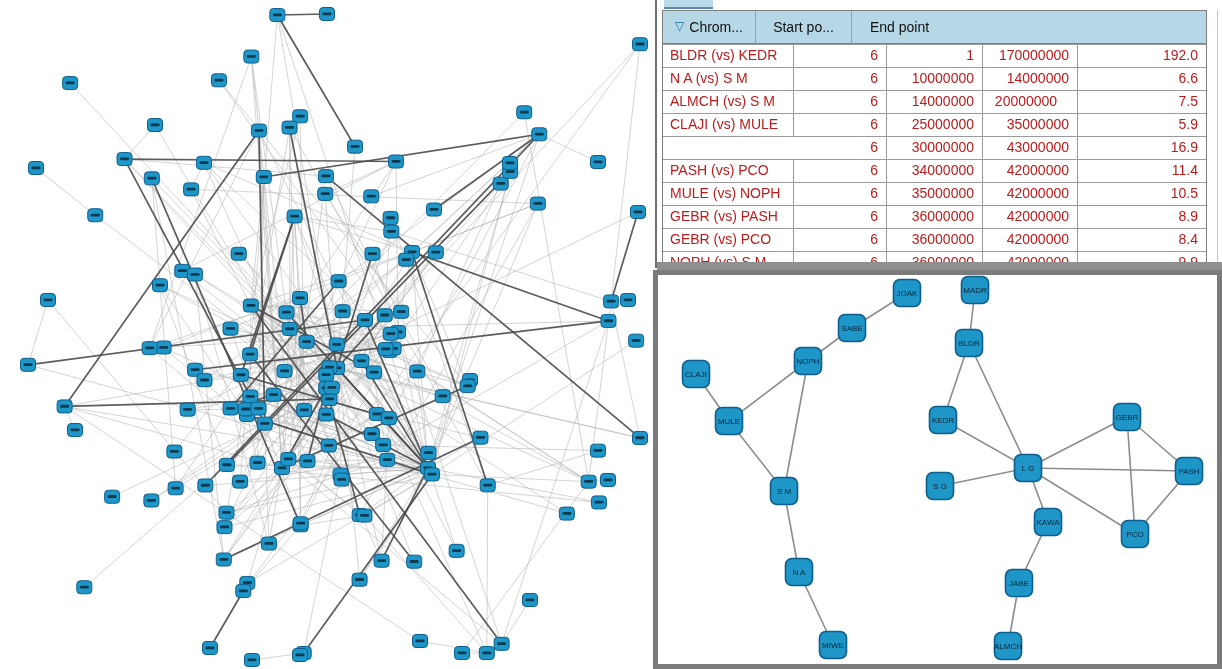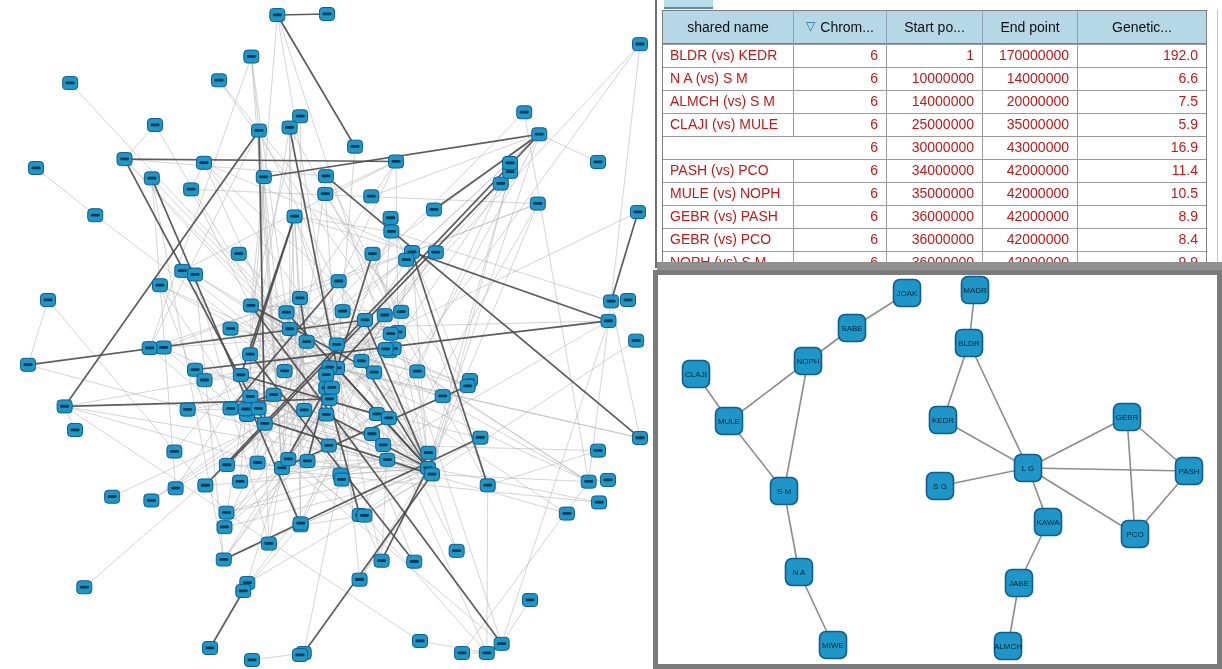--- a/index.html
+++ b/index.html
@@ -965,56 +965,50 @@
       <g>
         <rect x="590.5" y="155.5" width="15" height="13" rx="3.5" ry="3.5" fill="#1e96c8" stroke="#0f5e8d" stroke-width="1"></rect>
         <rect x="593.5" y="160.4" width="9" height="2.8" rx="1" ry="1" fill="#072433" fill-opacity="0.8"></rect>
       </g>
     </svg>
 
   <div id="tablePanel">
     <div id="tabFragment"></div>
     <div id="gridWrap">
         <div class="trow thead">
-          <div class="th" style="width: 131px;">
-            <span>shared name</span>
-          </div>
           <div class="th" style="width: 93px;">
             <span class="filterGlyph">▽</span>
             <span>Chrom...</span>
           </div>
           <div class="th" style="width: 96px;">
             <span>Start po...</span>
           </div>
           <div class="th" style="width: 95px;">
             <span>End point</span>
-          </div>
-          <div class="th" style="width: 128px;">
-            <span>Genetic...</span>
           </div>
         </div>
         <div class="trow">
           <div class="td left" style="width: 131px;">BLDR (vs) KEDR</div>
           <div class="td right" style="width: 93px;">6</div>
           <div class="td right" style="width: 96px;">1</div>
           <div class="td right" style="width: 95px;">170000000</div>
           <div class="td right" style="width: 128px;">192.0</div>
         </div>
         <div class="trow">
           <div class="td left" style="width: 131px;">N A (vs) S M</div>
           <div class="td right" style="width: 93px;">6</div>
           <div class="td right" style="width: 96px;">10000000</div>
           <div class="td right" style="width: 95px;">14000000</div>
           <div class="td right" style="width: 128px;">6.6</div>
         </div>
         <div class="trow">
           <div class="td left" style="width: 131px;">ALMCH (vs) S M</div>
           <div class="td right" style="width: 93px;">6</div>
           <div class="td right" style="width: 96px;">14000000</div>
-          <div class="td right" style="width: 95px;">20000000</div>
+          <div class="td right" style="width: 95px; text-align: center;">20000000</div>
           <div class="td right" style="width: 128px;">7.5</div>
         </div>
         <div class="trow">
           <div class="td left" style="width: 131px;">CLAJI (vs) MULE</div>
           <div class="td right" style="width: 93px;">6</div>
           <div class="td right" style="width: 96px;">25000000</div>
           <div class="td right" style="width: 95px;">35000000</div>
           <div class="td right" style="width: 128px;">5.9</div>
         </div>
         <div class="trow">

